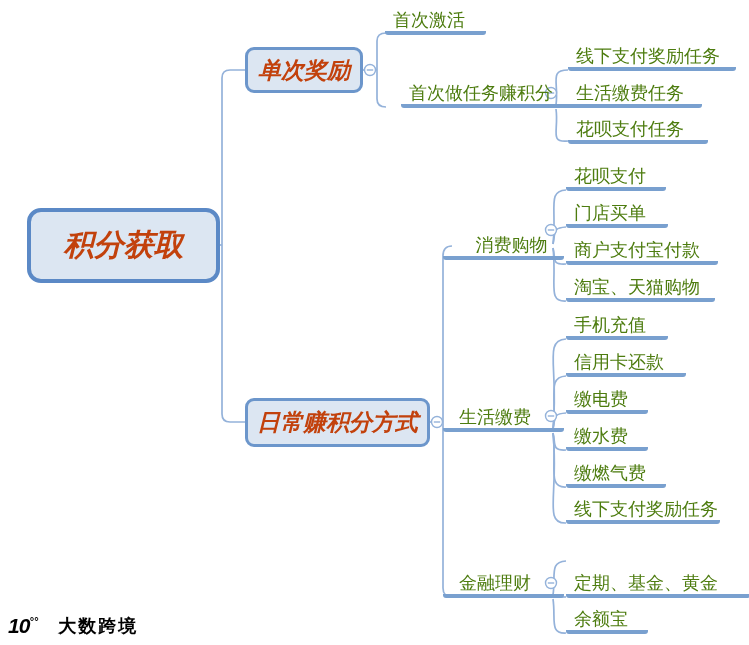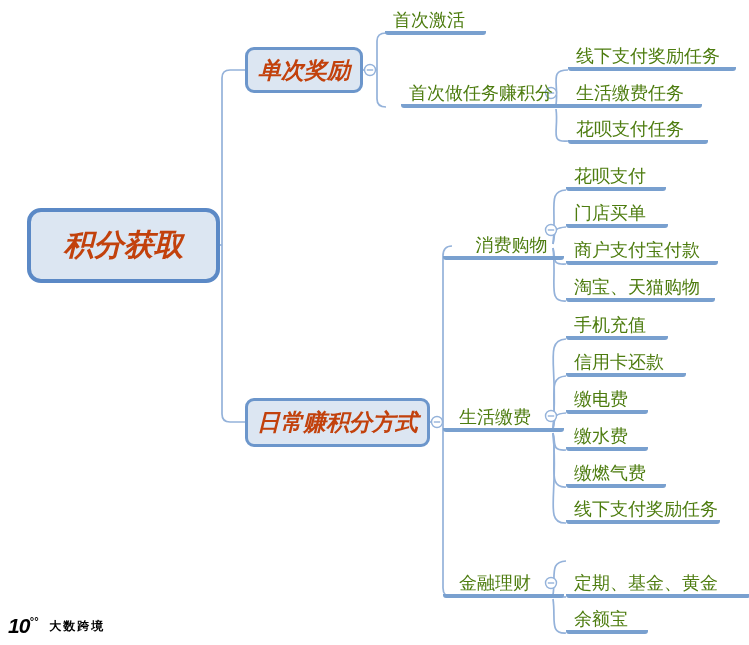--- a/index.html
+++ b/index.html
@@ -25,21 +25,21 @@
     cursor:default;
   }
   .leaf.l3 { padding-left:16px; }
 
   .watermark {
     position:absolute; left:8px; top:614px; display:flex; align-items:center;
     color:#000000; user-select:none;
   }
   .wm-logo { font-size:21px; font-style:italic; font-weight:bold; letter-spacing:-1px; }
   .wm-sup  { font-size:11px; vertical-align:super; letter-spacing:0; }
-  .wm-text { font-size:12px; font-weight:bold; margin-left:11px; letter-spacing:2px;text-align:right; }
+  .wm-text { font-size:18px; font-weight:bold; margin-left:20px; letter-spacing:2px;text-align:right; }
 </style>
 </head>
 <body>
 
 <div id="canvas">
 
   <svg id="wires" viewBox="0 0 749 645" xmlns="http://www.w3.org/2000/svg">
     <g stroke="#94B2DA" stroke-width="1.7" fill="none">
 
       <path d="M 213,245 L 222,245"></path>

